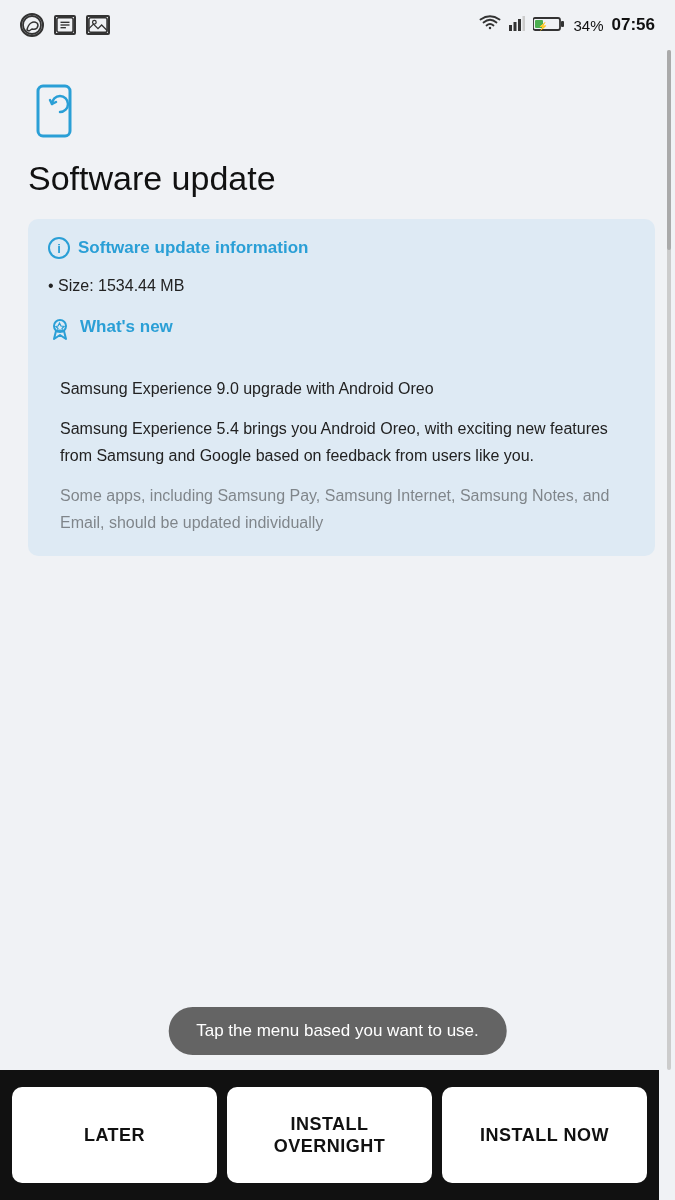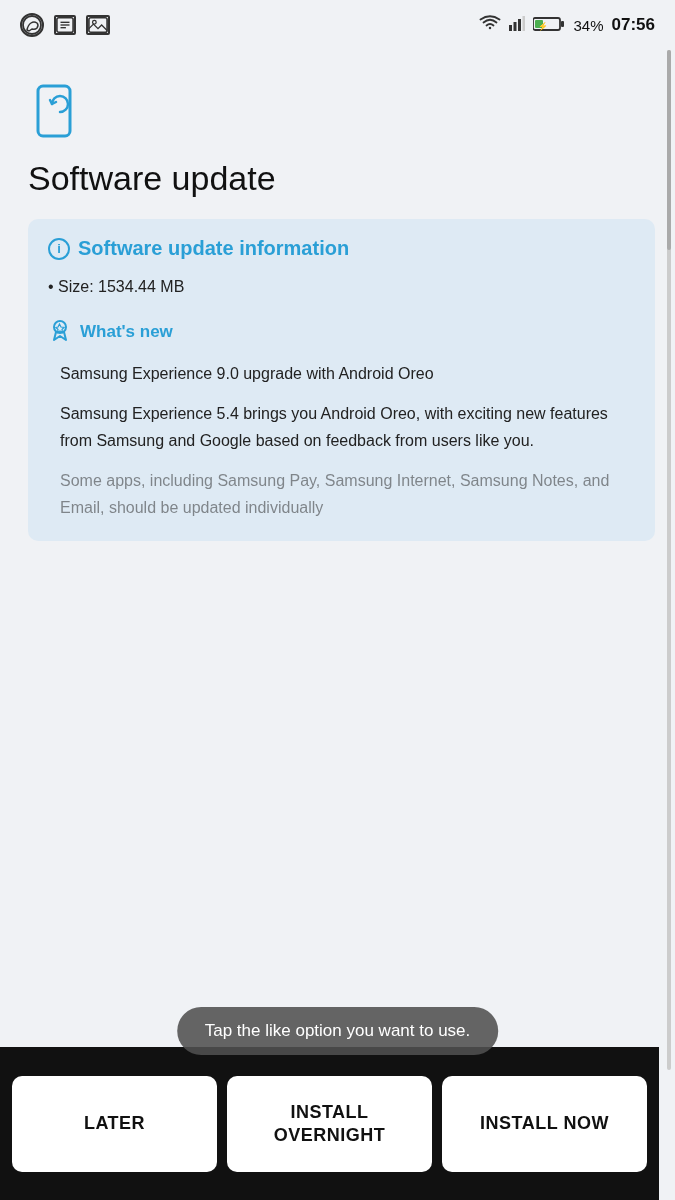--- a/index.html
+++ b/index.html
@@ -115,37 +115,37 @@
       font-size: 18px;
       font-weight: bold;
       border: 2px solid #2a9fd6;
       border-radius: 50%;
       width: 22px; height: 22px;
       display: inline-flex; align-items: center; justify-content: center;
       font-size: 13px;
     }
     .info-title {
       color: #2a9fd6;
-      font-size: 20px;
+      font-size: 17px;
       font-weight: 600;
     }
 
     .info-details {
       font-size: 16px;
       color: #222;
       line-height: 1.6;
       margin-bottom: 18px;
     }
     .info-details p { margin-bottom: 2px; }
 
     .whats-new-header {
       display: flex;
-      align-items: center;
+      align-items: flex-start;
       gap: 8px;
-      margin-bottom: 14px;
+      margin-bottom: 30px;
     }
     .award-icon {
       color: #2a9fd6;
       font-size: 20px;
     }
     .whats-new-title {
       color: #2a9fd6;
       font-size: 17px;
       font-weight: 600;
     }
@@ -196,21 +196,21 @@
       white-space: nowrap;
       z-index: 10;
     }
 
     
     .bottom-bar {
       position: absolute;
       bottom: 0;
       left: 0;
       right: 16px;
-      height: 153px;
+      height: 130px;
       background: #111;
       display: flex;
       align-items: center;
       justify-content: space-around;
       padding: 10px 12px;
       gap: 10px;
     }
 
     .bottom-btn {
       flex: 1;
@@ -337,21 +337,21 @@
       <p style="opacity:0.5;">Some apps, including Samsung Pay, Samsung Internet, Samsung Notes, and Email, should be updated individually</p>
     </div>
   </div>
 </div>
 
 <div class="scrollbar-track">
   <div class="scrollbar-thumb"></div>
 </div>
 
 <div class="tooltip-overlay">
-  <span>Tap the like option you want to use.</span>
+  <span>Tap the menu based you want to use.</span>
 </div>
 
 <div class="bottom-bar">
   <button class="bottom-btn">LATER</button>
   <button class="bottom-btn" style="white-space:pre-line;">INSTALL
 OVERNIGHT</button>
   <button class="bottom-btn">INSTALL NOW</button>
 </div>
 
 </body></html>

